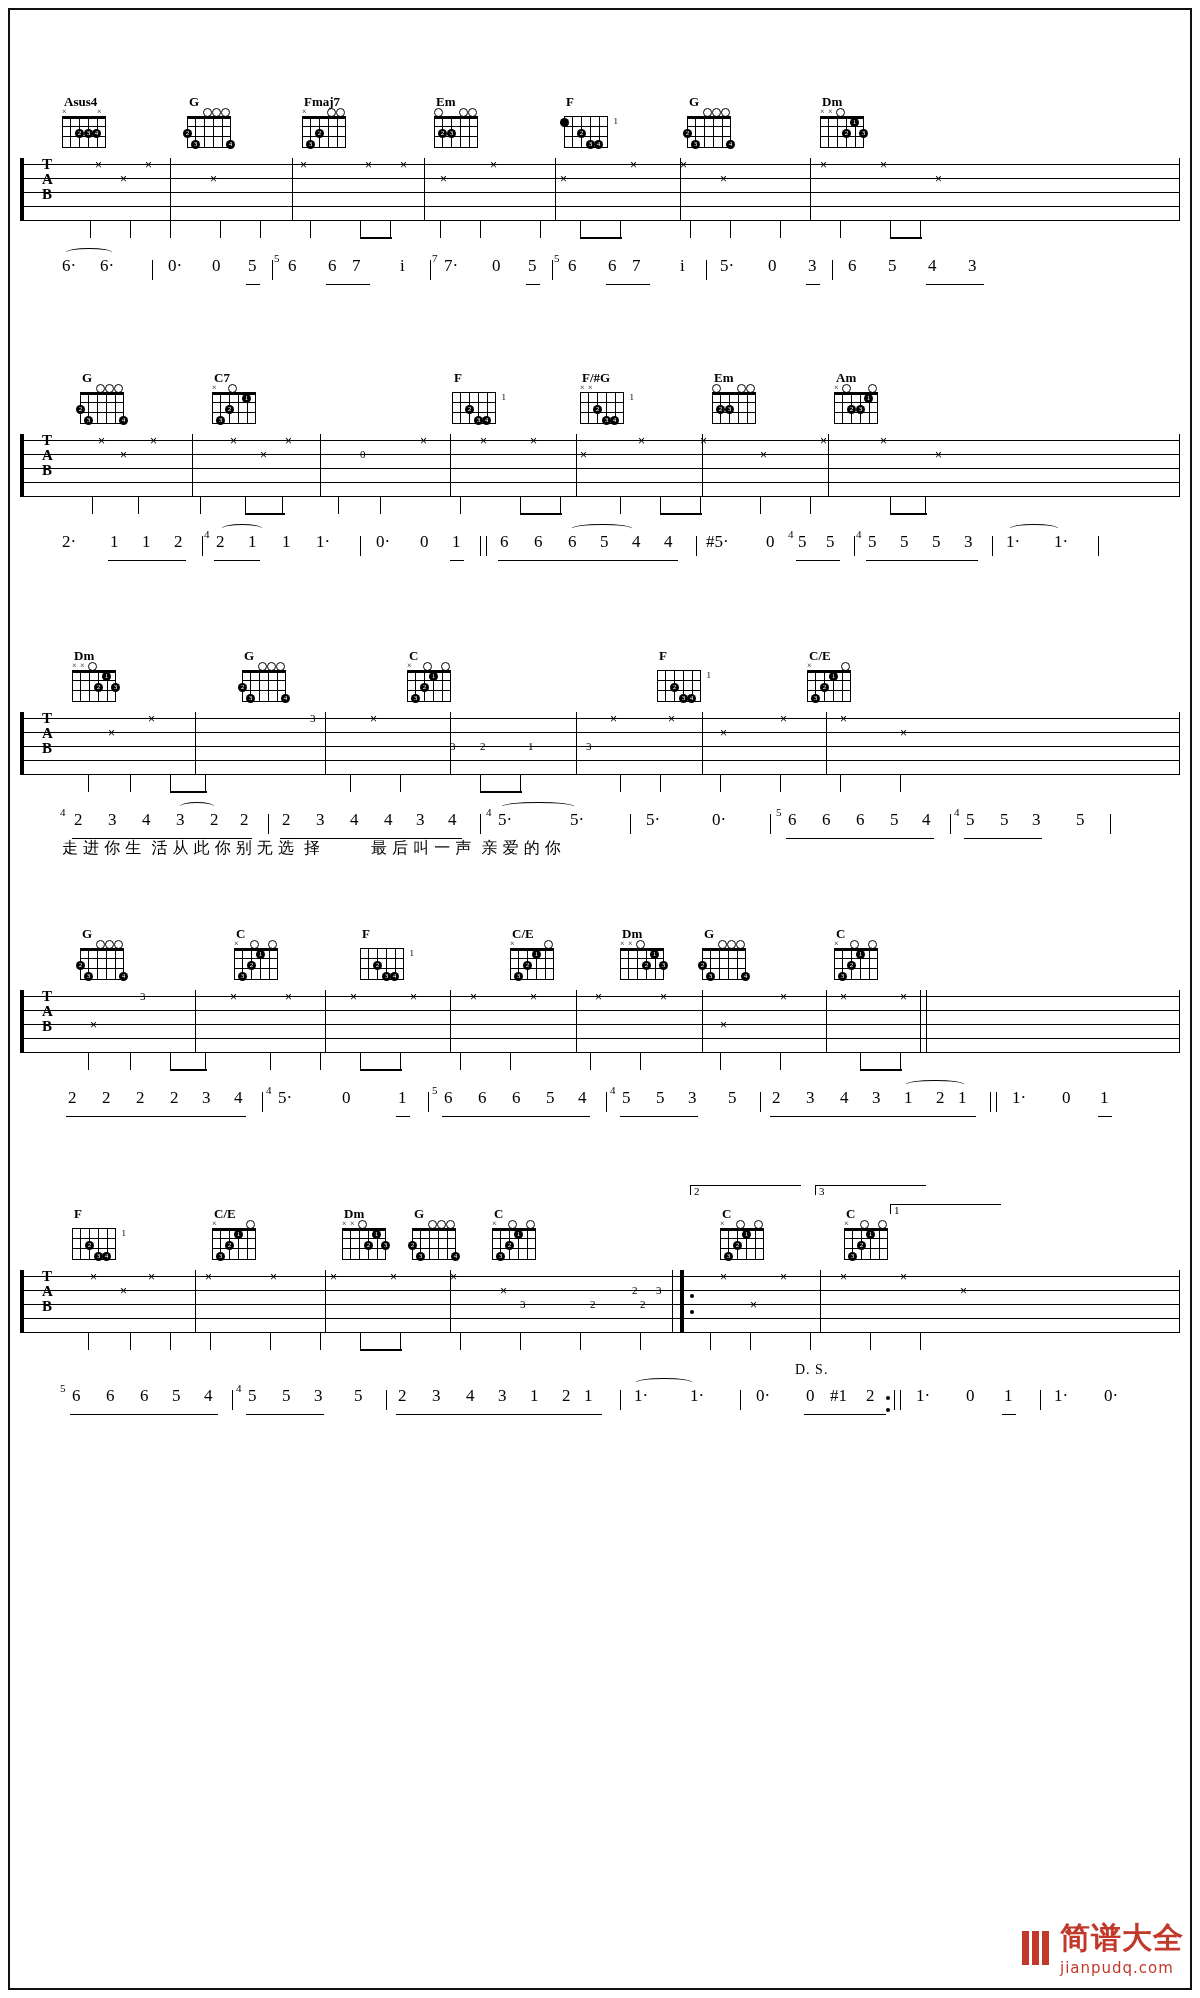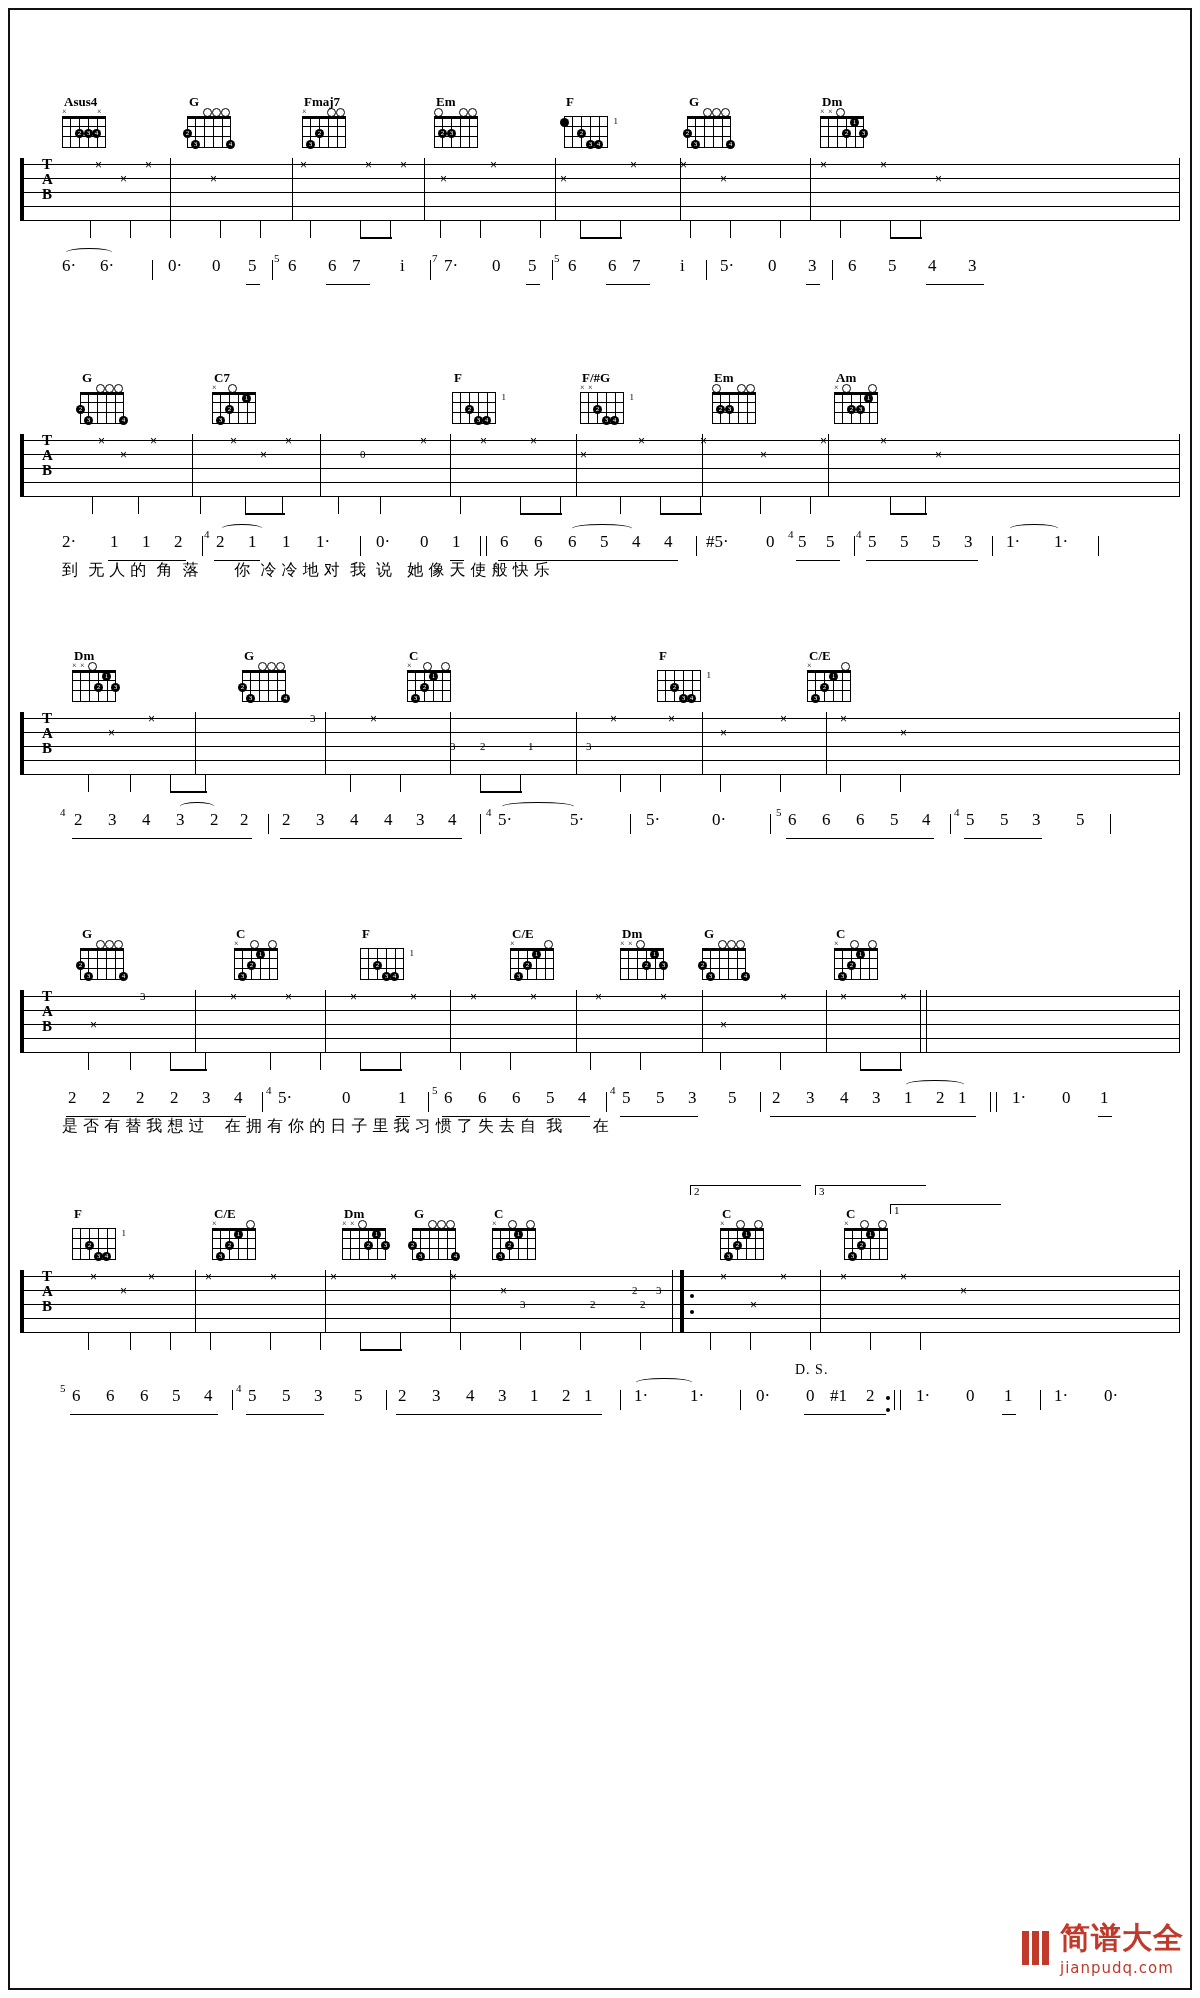--- a/index.html
+++ b/index.html
@@ -584,21 +584,20 @@
           <div class="num" style="left:964px;">3</div>
         <div class="und" style="left:866px;top:28px;width:112px;"></div>
         <div class="bar2" style="left:992px;top:4px;"></div>
         <div class="num" style="left:1006px;">1·</div>
         <div class="num" style="left:1054px;">1·</div>
         <div class="bar2" style="left:1098px;top:4px;"></div>
         <div class="slur" style="left:222px;top:-8px;width:40px;"></div>
         <div class="slur" style="left:572px;top:-8px;width:60px;"></div>
         <div class="slur" style="left:1010px;top:-8px;width:48px;"></div>
       </div>
-      <div class="lyric" style="left:62px;">到  无 人 的  角  落       你  冷 冷 地 对  我  说   她 像 天 使 般 快 乐</div>
     </div>
   </div>
 
   <div class="system" style="top:650px;">
     <div class="chordrow">
       <div class="chord" style="left:70px;">
         <div class="nm">Dm</div>
         <div class="diag">
           <div class="mute" style="left:0px;top:0px;">×</div>
             <div class="mute" style="left:8px;top:0px;">×</div>
@@ -803,20 +802,21 @@
         <div class="num small" style="left:954px;top:-4px;">4</div>
         <div class="num" style="left:966px;">5</div>
           <div class="num" style="left:1000px;">5</div>
         <div class="num" style="left:1032px;">3</div>
           <div class="num" style="left:1076px;">5</div>
         <div class="und" style="left:964px;top:28px;width:78px;"></div>
         <div class="bar2" style="left:1110px;top:4px;"></div>
         <div class="slur" style="left:180px;top:-8px;width:34px;"></div>
         <div class="slur" style="left:502px;top:-8px;width:72px;"></div>
       </div>
+      <div class="lyric" style="left:62px;">走 进 你 生  活 从 此 你 别 无 选  择          最 后 叫 一 声  亲 爱 的 你</div>
     </div>
   </div>
 
   <div class="system" style="top:928px;">
     <div class="chordrow">
       <div class="chord" style="left:78px;">
         <div class="nm">G</div>
         <div class="diag">
           <div class="op" style="left:16px;top:0px;"></div>
             <div class="op" style="left:25px;top:0px;"></div>
@@ -1077,21 +1077,20 @@
         <div class="num" style="left:958px;">1</div>
         <div class="und" style="left:770px;top:28px;width:206px;"></div>
         <div class="bar2" style="left:990px;top:4px;"></div>
           <div class="bar2" style="left:996px;top:4px;"></div>
         <div class="num" style="left:1012px;">1·</div>
         <div class="num" style="left:1062px;">0</div>
         <div class="num" style="left:1100px;">1</div>
           <div class="und" style="left:1098px;top:28px;width:14px;"></div>
         <div class="slur" style="left:906px;top:-8px;width:58px;"></div>
       </div>
-      <div class="lyric" style="left:62px;">是 否 有 替 我 想 过    在 拥 有 你 的 日 子 里 我 习 惯 了 失 去 自  我      在</div>
     </div>
   </div>
 
   <div class="system" style="top:1208px;">
     <div class="chordrow">
       <div class="chord" style="left:70px;">
         <div class="nm">F</div>
         <div class="diag">
           <div class="grid">
             <div class="v" style="left:0px"></div>

